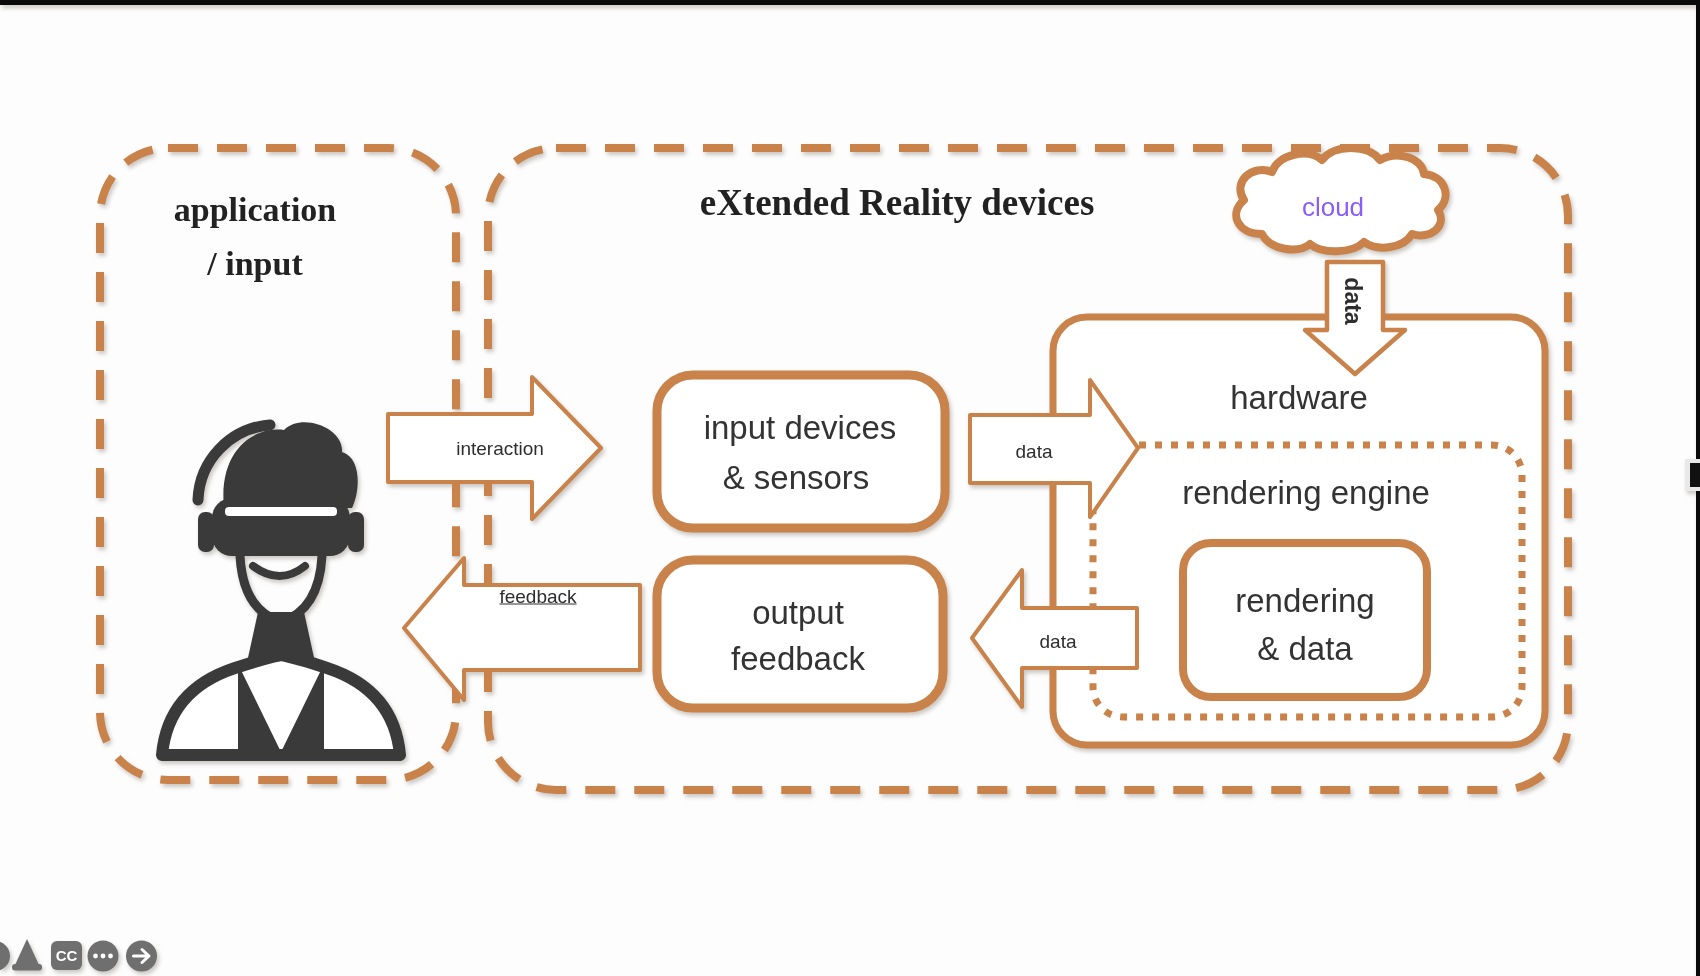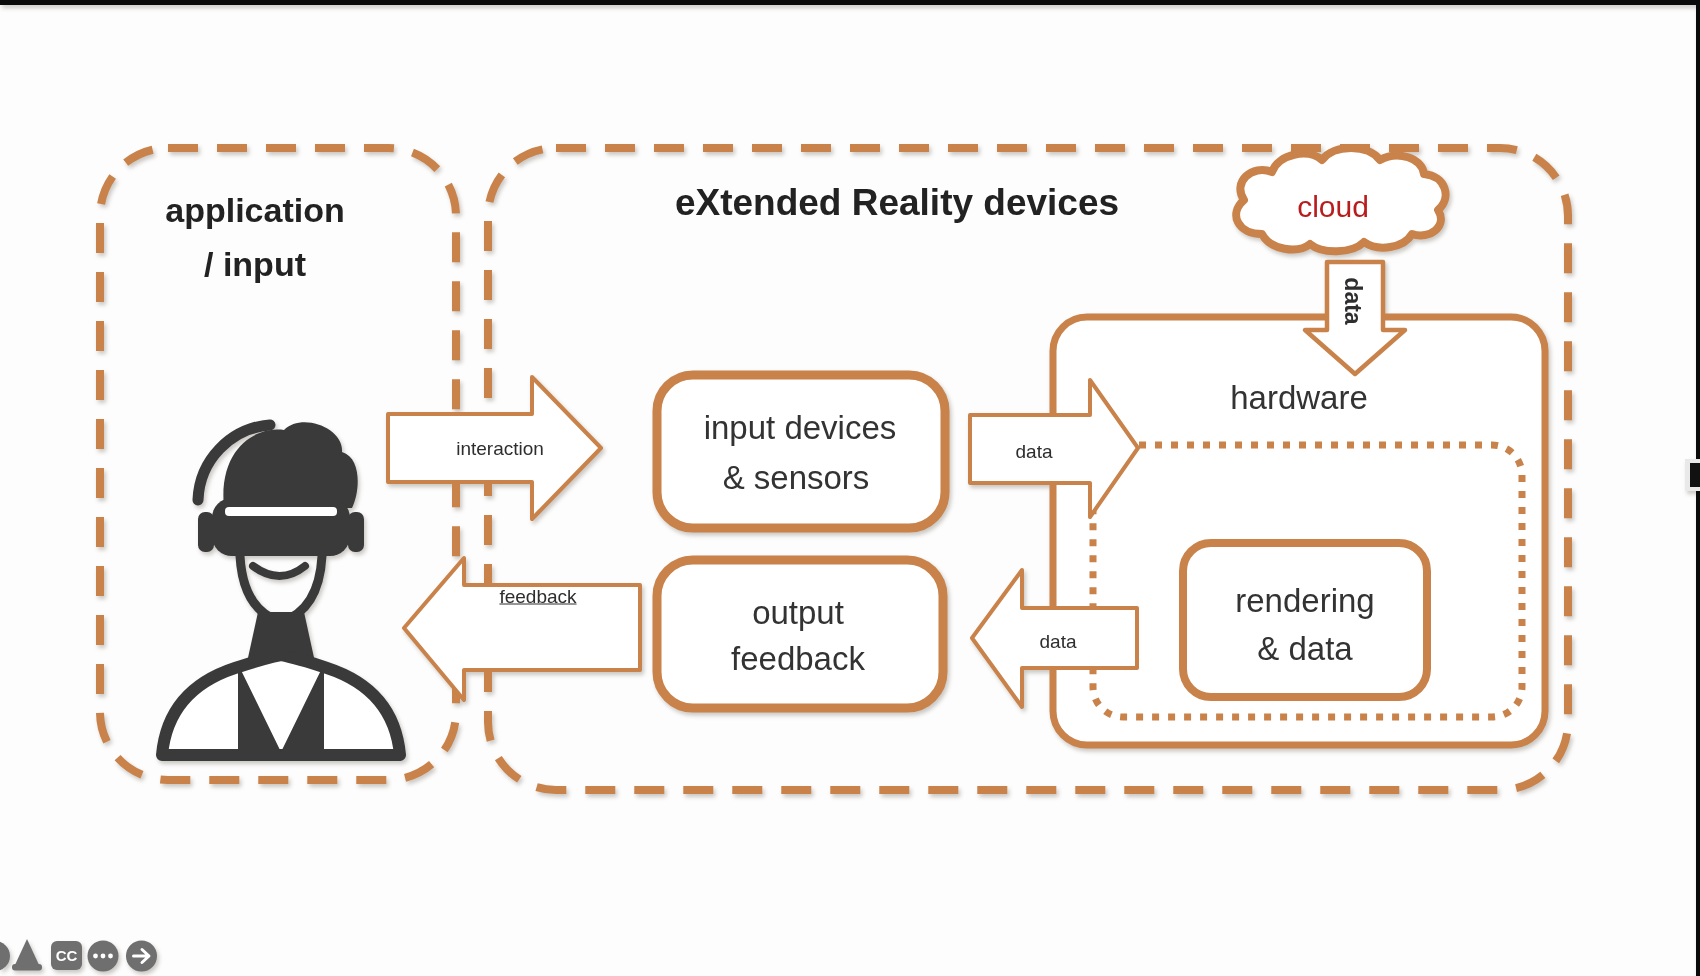--- a/index.html
+++ b/index.html
@@ -7,25 +7,25 @@
     position:relative;width:1700px;height:976px;background:#fdfdfd;
     overflow:hidden;font-family:"Liberation Sans",sans-serif;
   }
   #diagram-svg{position:absolute;left:0;top:0;
     filter:drop-shadow(2px 3px 2px rgba(110,100,90,0.35));}
   .lbl{
     position:absolute;transform:translate(-50%,-50%);
     color:#2e2e2e;white-space:nowrap;line-height:1;
     font-family:"Liberation Sans",sans-serif;
   }
-  .bold{font-weight:bold;color:#222;}
+  .bold{font-weight:bold;color:#222;font-family:Liberation Serif, serif;}
   .t37{font-size:37px;}
   .t34{font-size:34px;}
   .t33{font-size:33px;color:#333;}
-  .t29{font-size:30px;color:#b91c1c;}
+  .t29{font-size:26px;color:#8b5cf6;}
   .t27{font-size:19px;}
   .t23{font-size:23px;font-weight:600;}
   .rot90{transform:translate(-50%,-50%) rotate(90deg);}
 </style>
 </head>
 <body>
 
 <div id="stage">
 
   <svg id="diagram-svg" width="1700" height="976" viewBox="0 0 1700 976">
@@ -111,20 +111,21 @@
   <div class="lbl bold t34" style="left:255px;top:264px;">/ input</div>
 
   <div class="lbl bold t37" style="left:897px;top:202px;">eXtended Reality devices</div>
 
   <div class="lbl t29" style="left:1333px;top:207px;">cloud</div>
 
   <div class="lbl t23 rot90" style="left:1352px;top:301px;">data</div>
 
   <div class="lbl t33" style="left:1299px;top:397px;">hardware</div>
 
+  <div class="lbl t33" style="left:1306px;top:492px;">rendering engine</div>
 
   <div class="lbl t33" style="left:1305px;top:600px;">rendering</div>
   <div class="lbl t33" style="left:1305px;top:648px;">&amp; data</div>
 
   <div class="lbl t33" style="left:800px;top:427px;">input devices</div>
   <div class="lbl t33" style="left:796px;top:477px;">&amp; sensors</div>
 
   <div class="lbl t33" style="left:798px;top:612px;">output</div>
   <div class="lbl t33" style="left:798px;top:658px;">feedback</div>
 

